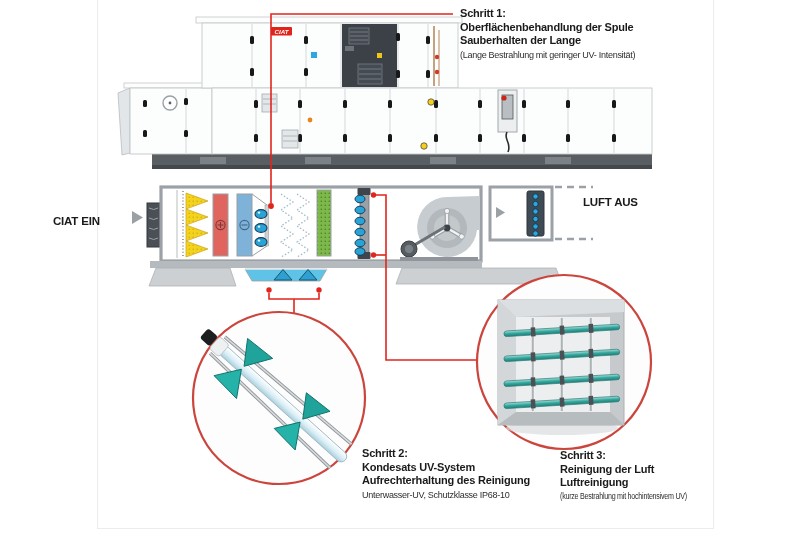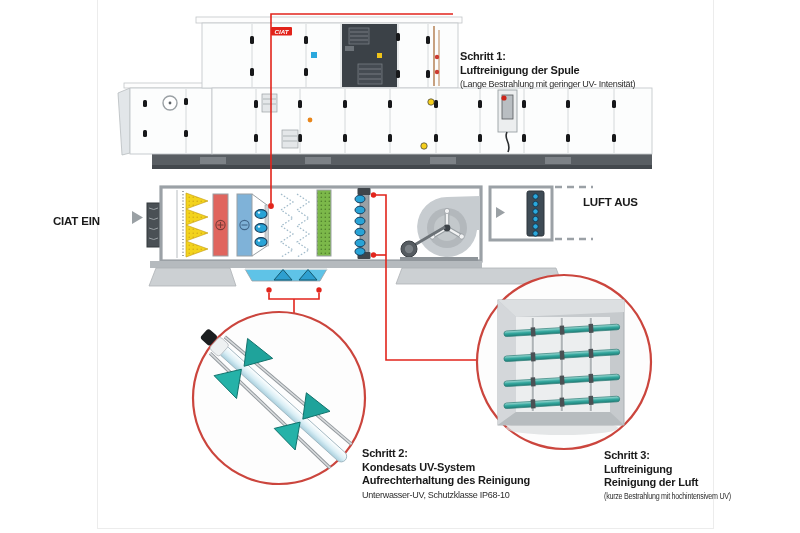--- a/index.html
+++ b/index.html
@@ -378,33 +378,34 @@
               <rect x="589" y="401" width="4.5" height="9" fill="#4a5054"></rect>
           </g>
         </g>
       </g>
     </g>
   </svg>
 
   <div class="airlabel" style="left:53px;top:215px;">CIAT EIN</div>
   <div class="airlabel" style="left:583px;top:196px;">LUFT AUS</div>
 
-  <div class="txtblock" style="left:460px;top:7px;margin-top:43px;">
+  <div class="txtblock" style="left:460px;top:7px;">
     <div class="b">Schritt 1:</div>
-    <div class="b">Luftreinigung der Spule</div>
+    <div class="b">Oberflächenbehandlung der Spule</div>
+    <div class="b">Sauberhalten der Lange</div>
     <div class="n">(Lange Bestrahlung mit geringer UV- Intensität)</div>
   </div>
 
   <div class="txtblock" style="left:362px;top:447px;">
     <div class="b">Schritt 2:</div>
     <div class="b">Kondesats UV-System</div>
     <div class="b">Aufrechterhaltung des Reinigung</div>
     <div class="n">Unterwasser-UV, Schutzklasse IP68-10</div>
   </div>
 
-  <div class="txtblock" style="left:604px;top:449px;">
+  <div class="txtblock" style="left:560px;top:449px;">
     <div class="b">Schritt 3:</div>
+    <div class="b">Reinigung der Luft</div>
     <div class="b">Luftreinigung</div>
-    <div class="b">Reinigung der Luft</div>
     <div class="n tight">(kurze Bestrahlung mit hochintensivem UV)</div>
   </div>
 
 </div>
 
 </body></html>

